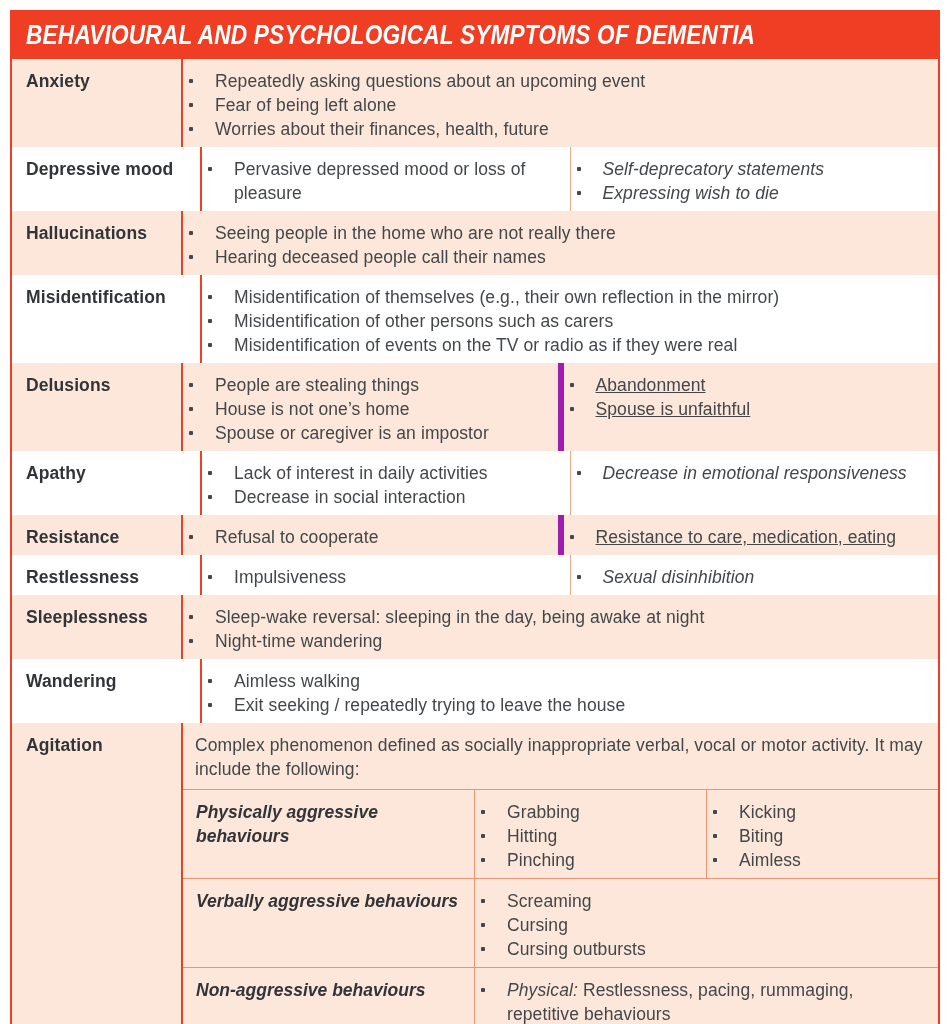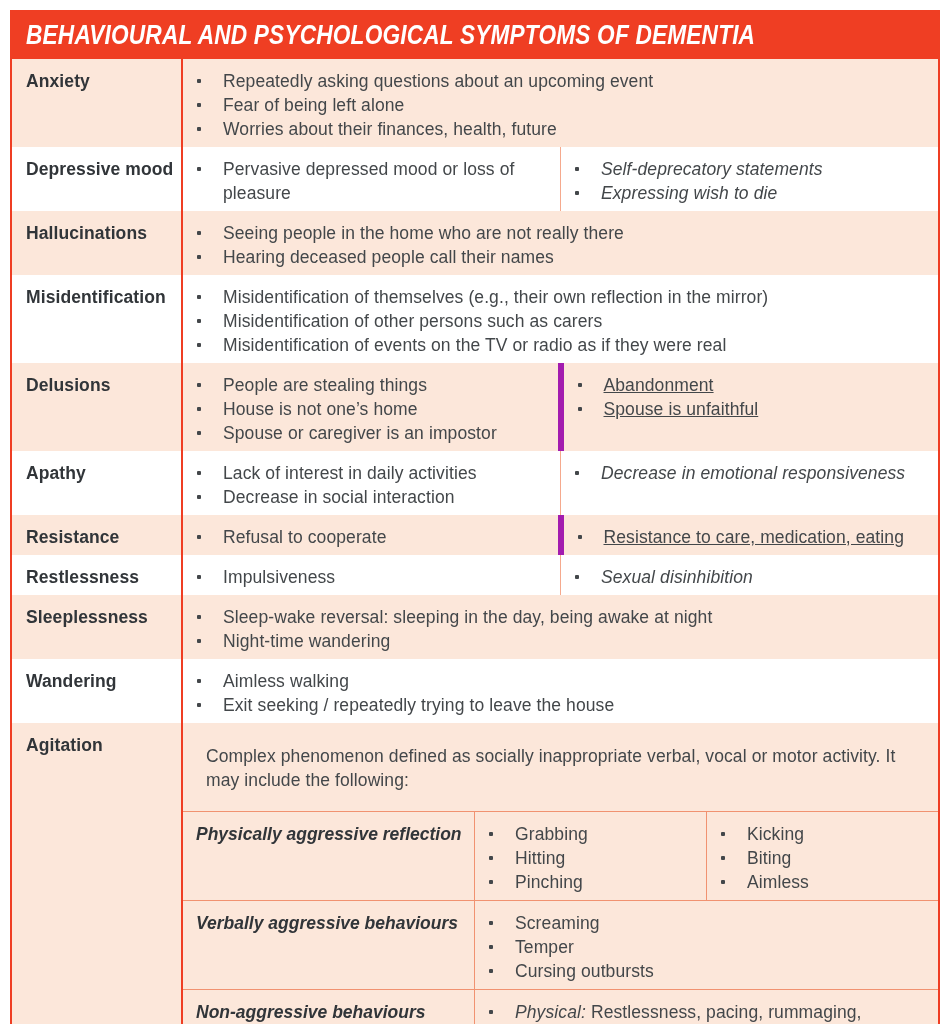--- a/index.html
+++ b/index.html
@@ -41,60 +41,60 @@
     white-space:nowrap;
     display:inline-block;
     transform:scaleX(0.84);
     transform-origin:left center;
   }
   .trow{
     display:grid;
     grid-template-columns:169px 1fr;
   }
   .trow.peach{background:var(--peach);}
-  .trow.white{background:#fff;}
+  .trow.white{background:#fff;gap:19px;}
   .tlabel{
     font-weight:700;
     color:var(--label);
     font-size:17.5px;
     line-height:24px;
     padding:10px 6px 6px 14px;
     letter-spacing:0.1px;
   }
   .tcontent{
     border-left:2px solid var(--accent);
     min-width:0;
   }
   .cols{display:flex;height:100%;}
   .col{flex:1 1 0;min-width:0;}
   .trow.white .col + .col{border-left:1px solid var(--divider);font-style:italic;}
   .trow.peach .col + .col{border-left:6px solid #a21caf;text-decoration:underline;}
   ul.bullets{
     list-style:none;
-    margin:10px 8px 6px 8px;
+    margin:10px 8px 6px 0;
     padding:0 0 0 4px;
   }
   ul.bullets li{
     position:relative;
     padding-left:28px;
     font-size:17.5px;
     line-height:24px;
     letter-spacing:0.1px;
   }
   ul.bullets li::before{
     content:"";
     position:absolute;
     left:2px;top:10px;
     width:4px;height:4px;
     background:var(--text);
     border-radius:1px;
   }
   .pfx{font-style:italic;}
   .intro{
-    margin:11px;
+    margin:0;
     padding:10px 14px 8px 12px;
     font-size:17.5px;
     line-height:24px;
     letter-spacing:0.1px;
   }
   .nested{
     border-top:1px solid var(--nested-border);
   }
   .nrow{
     display:grid;
@@ -278,42 +278,42 @@
               </div>
             </div>
           </div>
         </div>
         <div class="trow peach">
           <div class="tlabel">Agitation</div>
           <div class="tcontent">
             <div class="intro">Complex phenomenon defined as socially inappropriate verbal, vocal or motor activity. It may include the following:</div>
             <div class="nested">
               <div class="nrow three">
-                <div class="nhead">Physically aggressive reflection</div>
+                <div class="nhead">Physically aggressive behaviours</div>
                 <div class="ncol">
                   <ul class="bullets">
                     <li class="bullet">Grabbing</li>
                     <li class="bullet">Hitting</li>
                     <li class="bullet">Pinching</li>
                   </ul>
                 </div>
                 <div class="ncol">
                   <ul class="bullets">
                     <li class="bullet">Kicking</li>
                     <li class="bullet">Biting</li>
                     <li class="bullet">Aimless</li>
                   </ul>
                 </div>
               </div>
               <div class="nrow">
                 <div class="nhead">Verbally aggressive behaviours</div>
                 <div class="ncol">
                   <ul class="bullets">
                     <li class="bullet">Screaming</li>
-                    <li class="bullet">Temper</li>
+                    <li class="bullet">Cursing</li>
                     <li class="bullet">Cursing outbursts</li>
                   </ul>
                 </div>
               </div>
               <div class="nrow">
                 <div class="nhead">Non-aggressive behaviours</div>
                 <div class="ncol">
                   <ul class="bullets">
                     <li class="bullet"><i class="pfx">Physical:</i> Restlessness, pacing, rummaging, repetitive behaviours</li>
                   </ul>

